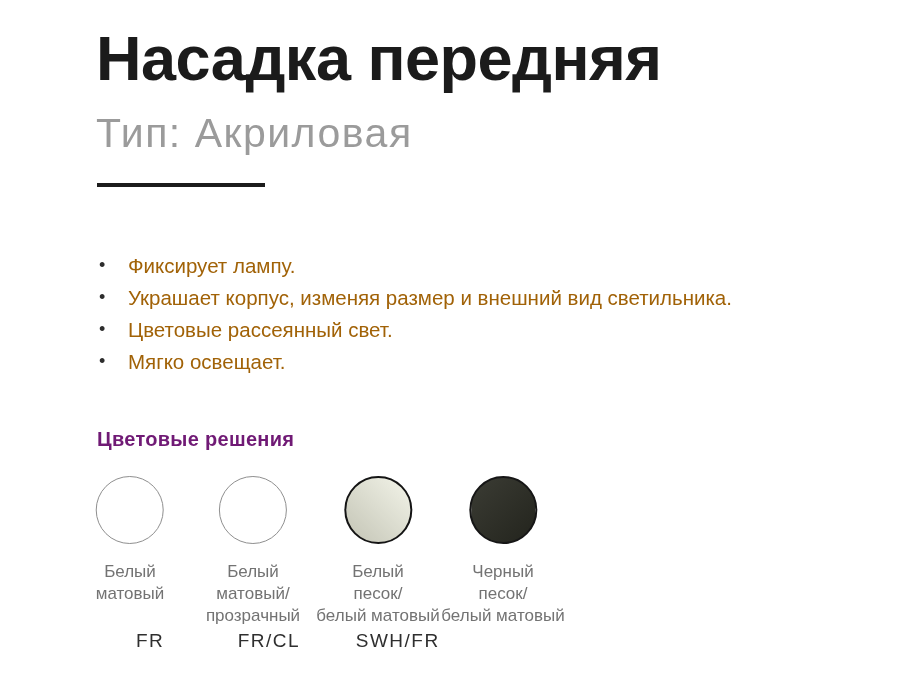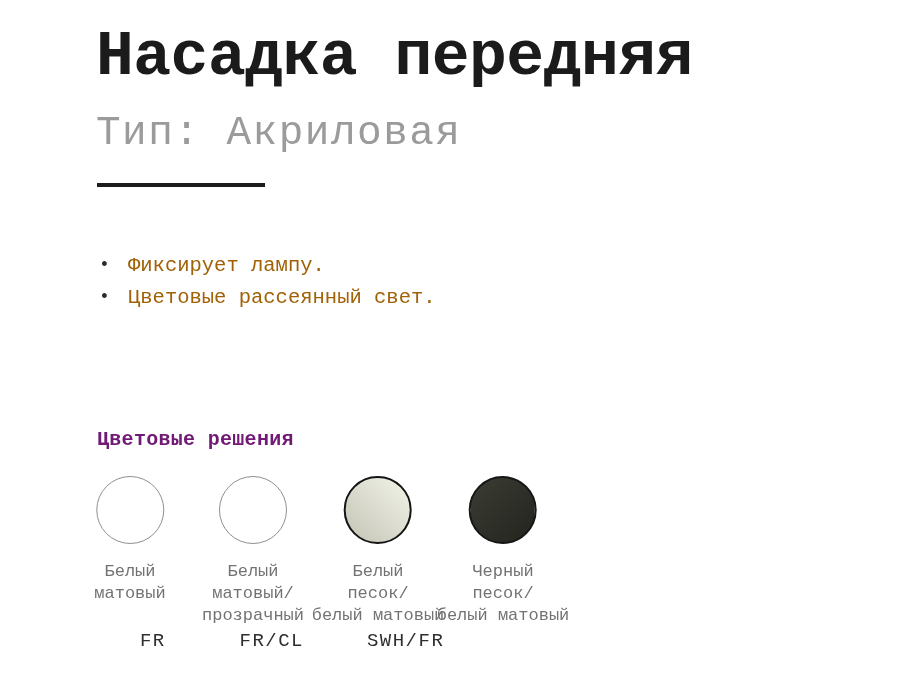--- a/index.html
+++ b/index.html
@@ -6,21 +6,21 @@
     margin: 0;
     padding: 0;
     background: #ffffff;
   }
   .slide {
     position: relative;
     width: 792px;
     height: 700px;
     background: #ffffff;
     overflow: hidden;
-    font-family: Liberation Mono, monospace;
+    font-family: Liberation Sans, sans-serif;
     color: #2d2d2d;
   }
   .page-title {
     position: absolute;
     left: 96px;
     top: 24px;
     margin: 0;
     font-size: 63px;
     line-height: 68px;
     font-weight: 700;
@@ -123,21 +123,23 @@
 <div class="slide">
 
   <h1 class="page-title">Насадка передняя</h1>
 
   <h2 class="page-subtitle">Тип: Акриловая</h2>
 
   <div class="divider"></div>
 
   <ul class="feature-list">
     <li>Фиксирует лампу.</li>
+    <li>Украшает корпус, изменяя размер и внешний вид светильника.</li>
     <li>Цветовые рассеянный свет.</li>
+    <li>Мягко освещает.</li>
   </ul>
 
   <h3 class="colors-heading">Цветовые решения</h3>
 
   <div class="swatch swatch-1">
     <div class="swatch-circle" style="background: linear-gradient(45deg, rgb(255, 255, 255), rgb(255, 255, 255)); border: 1px solid rgb(143, 143, 143);"></div>
     <div class="swatch-label">Белый
 матовый</div>
     <div class="swatch-code">FR</div>
   </div>

